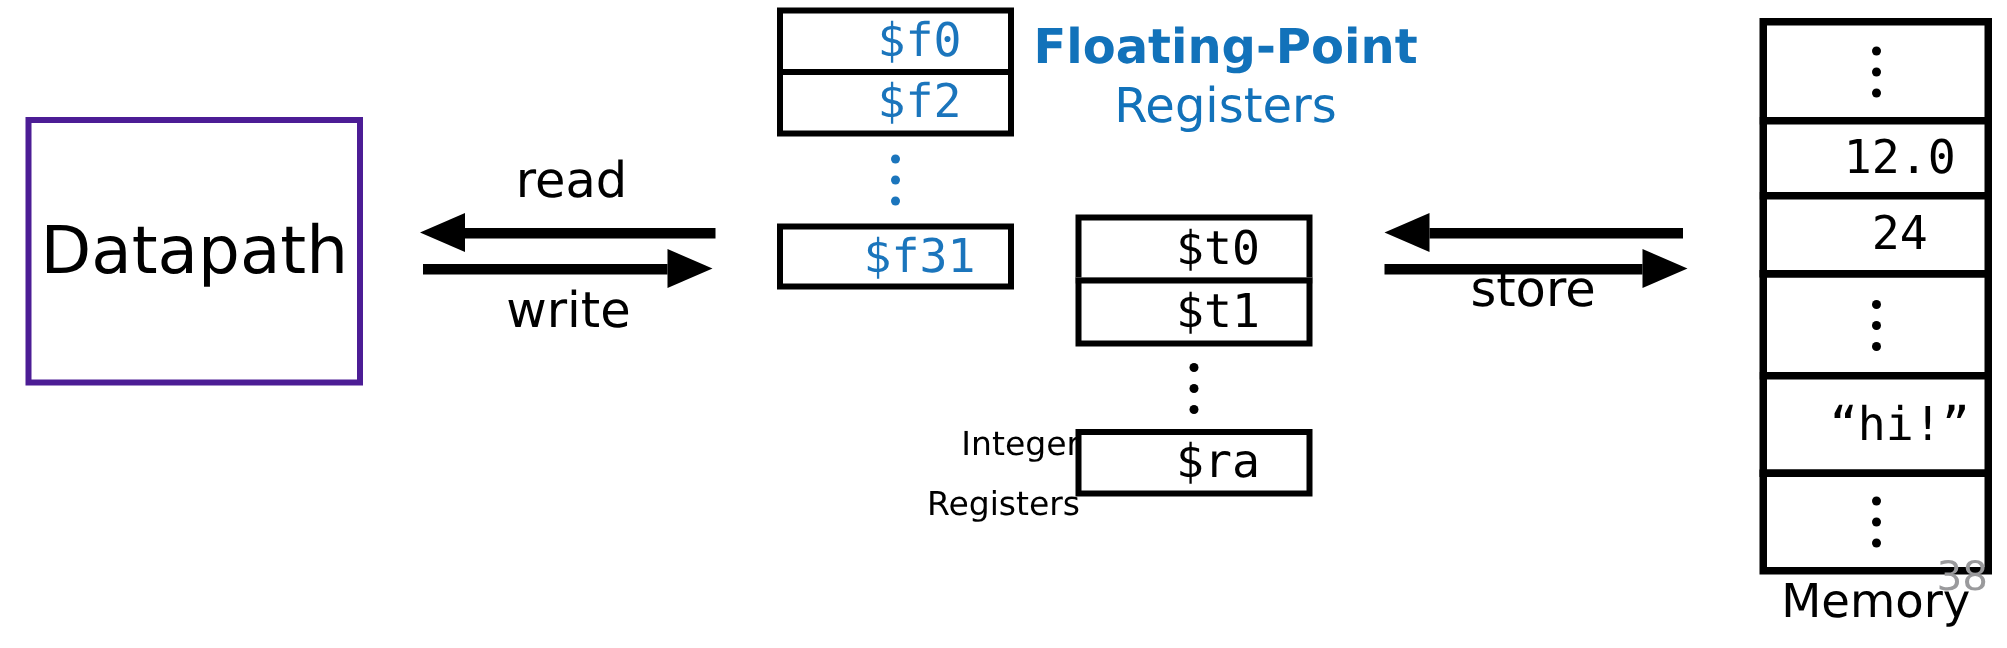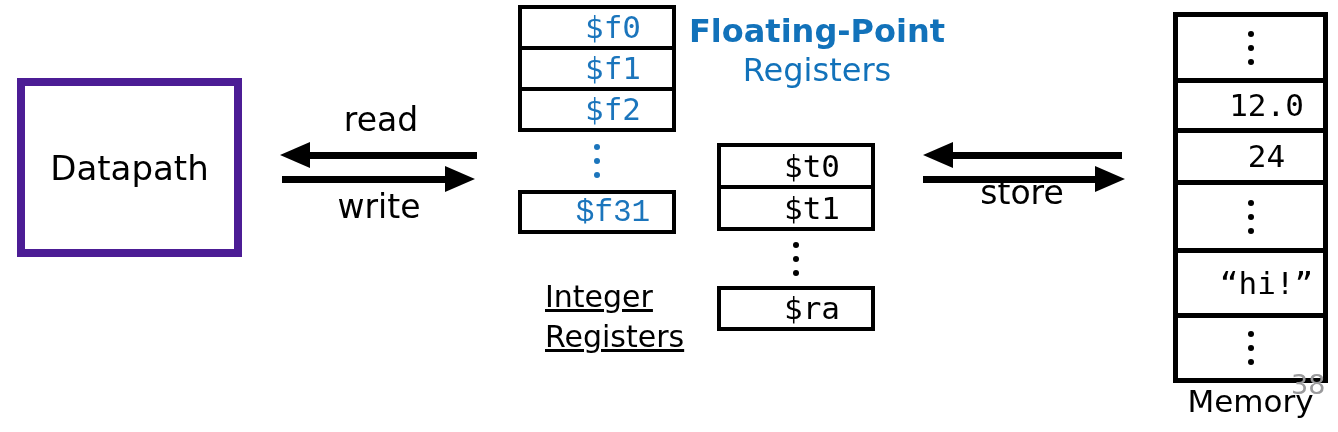--- a/index.html
+++ b/index.html
@@ -5,23 +5,23 @@
   html,body{margin:0;padding:0;background:#ffffff;}
   .canvas{
     position:relative;width:1338px;height:432px;background:#ffffff;overflow:hidden;
     font-family:"DejaVu Sans","Liberation Sans",sans-serif;color:#000;
   }
   .mono{font-family:"DejaVu Sans Mono","Liberation Mono",monospace;padding-left:32px;}
 
   
   .datapath-box{
     position:absolute;left:17px;top:78px;width:225px;height:179px;
-    border:8px solid #4c1d95;box-sizing:border-box;
+    border:4px solid #4c1d95;box-sizing:border-box;
     display:flex;align-items:center;justify-content:center;
-    font-size:34px;
+    font-size:44px;
   }
 
   
   .arrow{position:absolute;display:flex;align-items:center;height:26px;}
   .arrow .shaft{flex:1;height:7px;background:#000;}
   .arrow .head-left{width:0;height:0;border-top:13px solid transparent;border-bottom:13px solid transparent;border-right:30px solid #000;}
   .arrow .head-right{width:0;height:0;border-top:13px solid transparent;border-bottom:13px solid transparent;border-left:30px solid #000;}
   .arrow-read {left:280px;top:142px;width:197px;}
   .arrow-write{left:282px;top:166px;width:193px;}
   .arrow-load {left:923px;top:142px;width:199px;}
@@ -42,41 +42,41 @@
   }
   .cell:first-child{margin-top:0;}
   .gap{display:flex;flex-direction:column;align-items:center;justify-content:center;gap:8px;background:transparent;}
   .dot{width:6px;height:6px;border-radius:50%;background:#000;}
   .blue-text{color:#1B75BC;}
   .blue-dot{background:#1B75BC;}
 
   .fp-table {left:518px;top:5px;width:158px;}
   .fp-table .cell{height:45px;}
   .fp-table .gap{height:58px;border:none;margin-top:0;}
-  .fp-table .last{height:44px;margin-top:0;font-family:Liberation Mono, monospace;}
+  .fp-table .last{height:44px;margin-top:0;}
 
   .int-table{left:717px;top:143px;width:158px;}
   .int-table .cell{height:46px;}
   .int-table .gap{height:55px;border:none;margin-top:0;}
   .int-table .last{height:45px;margin-top:0;}
 
   .mem-table{left:1173px;top:12px;width:155px;}
   .mem-table .cell{border-width:5px;margin-top:-5px;}
   .mem-table .cell:first-child{margin-top:0;}
   .mem-table .gap{border:5px solid #000;}
 
   
   .fp-title{
     position:absolute;left:688px;top:12px;width:258px;text-align:center;
     color:#1272BA;font-size:32px;line-height:39px;
   }
   .fp-title .bold{font-weight:bold;text-align:center;}
   .int-title{
-    position:absolute;left:545px;top:277px;width:175px;text-align:left;
-    font-size:30px;line-height:40px;color:#000;text-decoration:underline;
+    position:absolute;left:545px;top:277px;width:175px;text-align:right;
+    font-size:22px;line-height:40px;color:#000;
   }
   .mem-label{
     position:absolute;left:1173px;top:383px;width:155px;text-align:center;
     font-size:31px;color:#000;z-index:2;
   }
   .page-number{
     position:absolute;left:1291px;top:369px;font-size:27px;color:#9A9A9C;z-index:1;
   }
 </style>
 </head>
@@ -94,21 +94,20 @@
     <div class="shaft"></div>
   </div>
   <div class="arrow arrow-write">
     <div class="shaft"></div>
     <div class="head-right"></div>
   </div>
   <div class="arrow-label lbl-write">write</div>
 
   <div class="vtable fp-table">
     <div class="cell mono blue-text">$f0</div>
-    <div class="cell mono blue-text">$f1</div>
     <div class="cell mono blue-text">$f2</div>
     <div class="gap">
       <span class="dot blue-dot"></span>
       <span class="dot blue-dot"></span>
       <span class="dot blue-dot"></span>
     </div>
     <div class="cell last mono blue-text">$f31</div>
   </div>
 
   <div class="fp-title">

